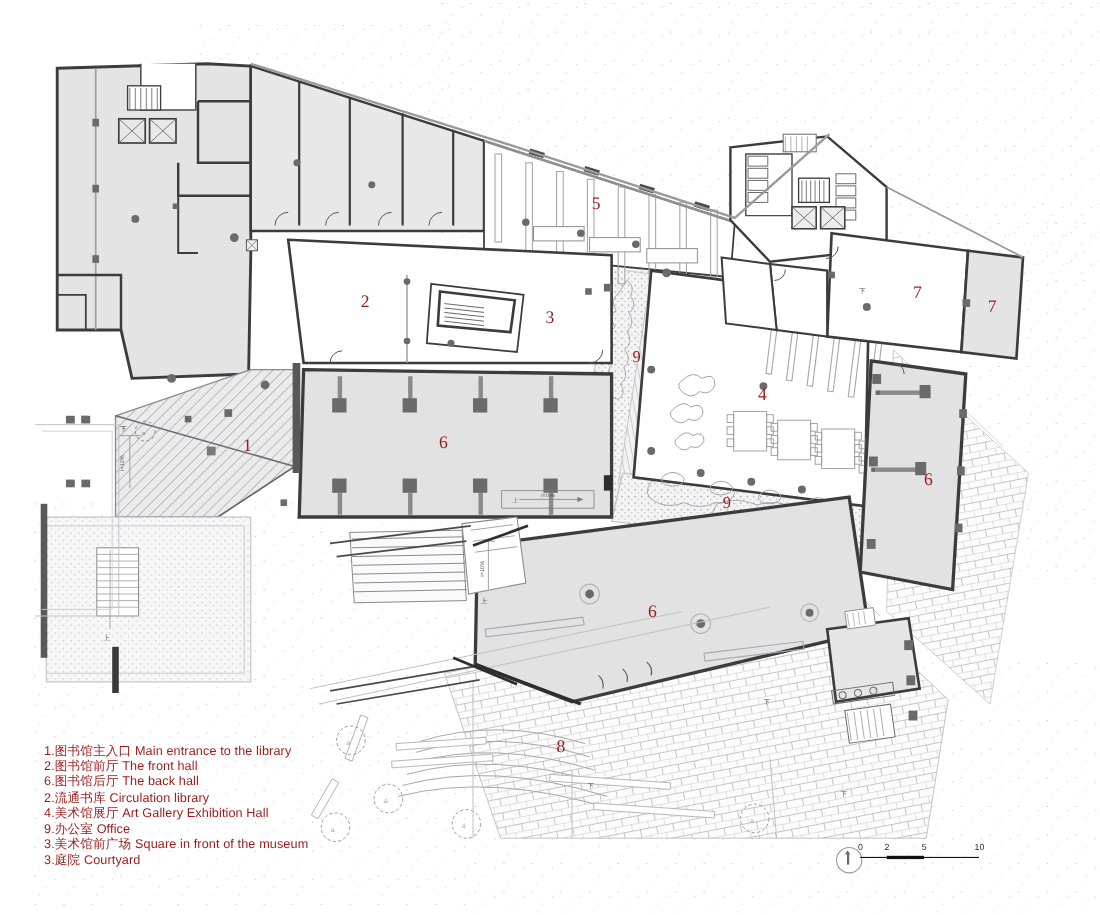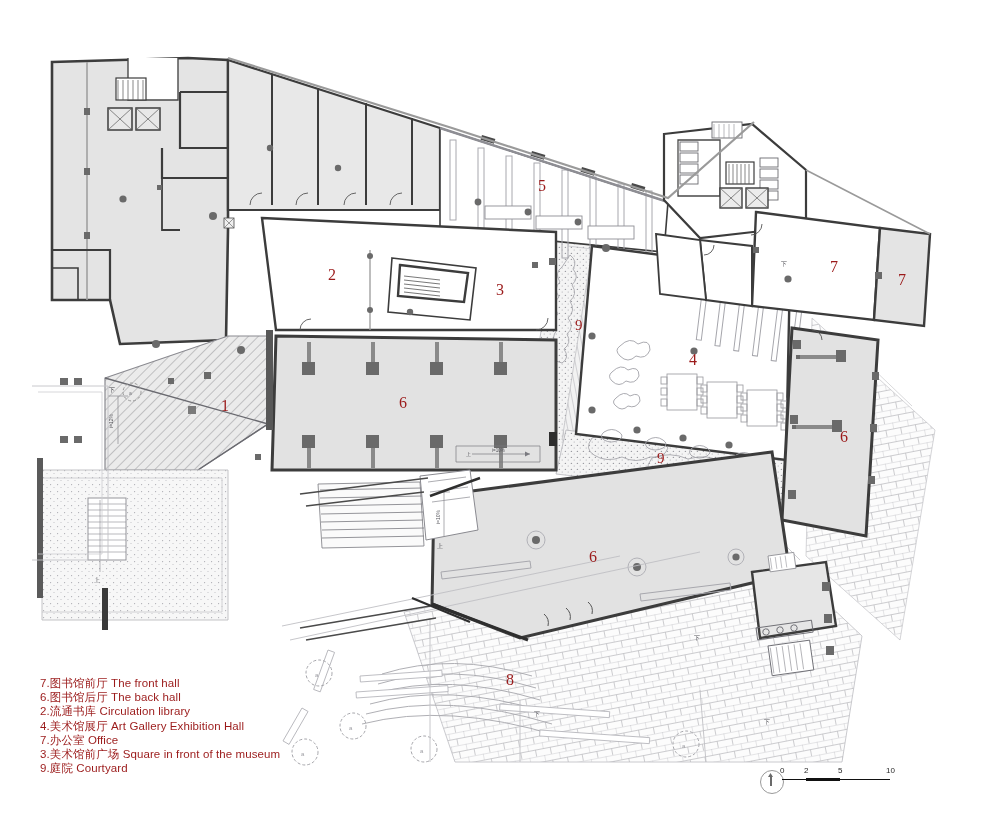--- a/index.html
+++ b/index.html
@@ -614,27 +614,28 @@
   <div class="num big" style="left:399px;top:395px;">6</div>
   <div class="num big" style="left:840px;top:429px;">6</div>
   <div class="num big" style="left:589px;top:549px;">6</div>
   <div class="num big" style="left:830px;top:259px;">7</div>
   <div class="num big" style="left:898px;top:272px;">7</div>
   <div class="num big" style="left:506px;top:672px;">8</div>
   <div class="num" style="left:575px;top:318px;">9</div>
   <div class="num" style="left:657px;top:451px;">9</div>
 
   <div id="legend">
-    <div>7.图书馆前厅 The front hall</div>
+    <div>1.图书馆主入口 Main entrance to the library</div>
+    <div>2.图书馆前厅 The front hall</div>
     <div>6.图书馆后厅 The back hall</div>
     <div>2.流通书库  Circulation library</div>
     <div>4.美术馆展厅 Art Gallery Exhibition Hall</div>
-    <div>7.办公室  Office</div>
+    <div>9.办公室  Office</div>
     <div>3.美术馆前广场   Square in front of the museum</div>
-    <div>9.庭院  Courtyard</div>
+    <div>3.庭院  Courtyard</div>
   </div>
 
   <div id="northsym">
     <div class="nd"></div>
       <div class="nt"></div>
   </div>
 
   <div id="scalebar">
     <div class="nums">
       <span style="left:0px;">0</span>

